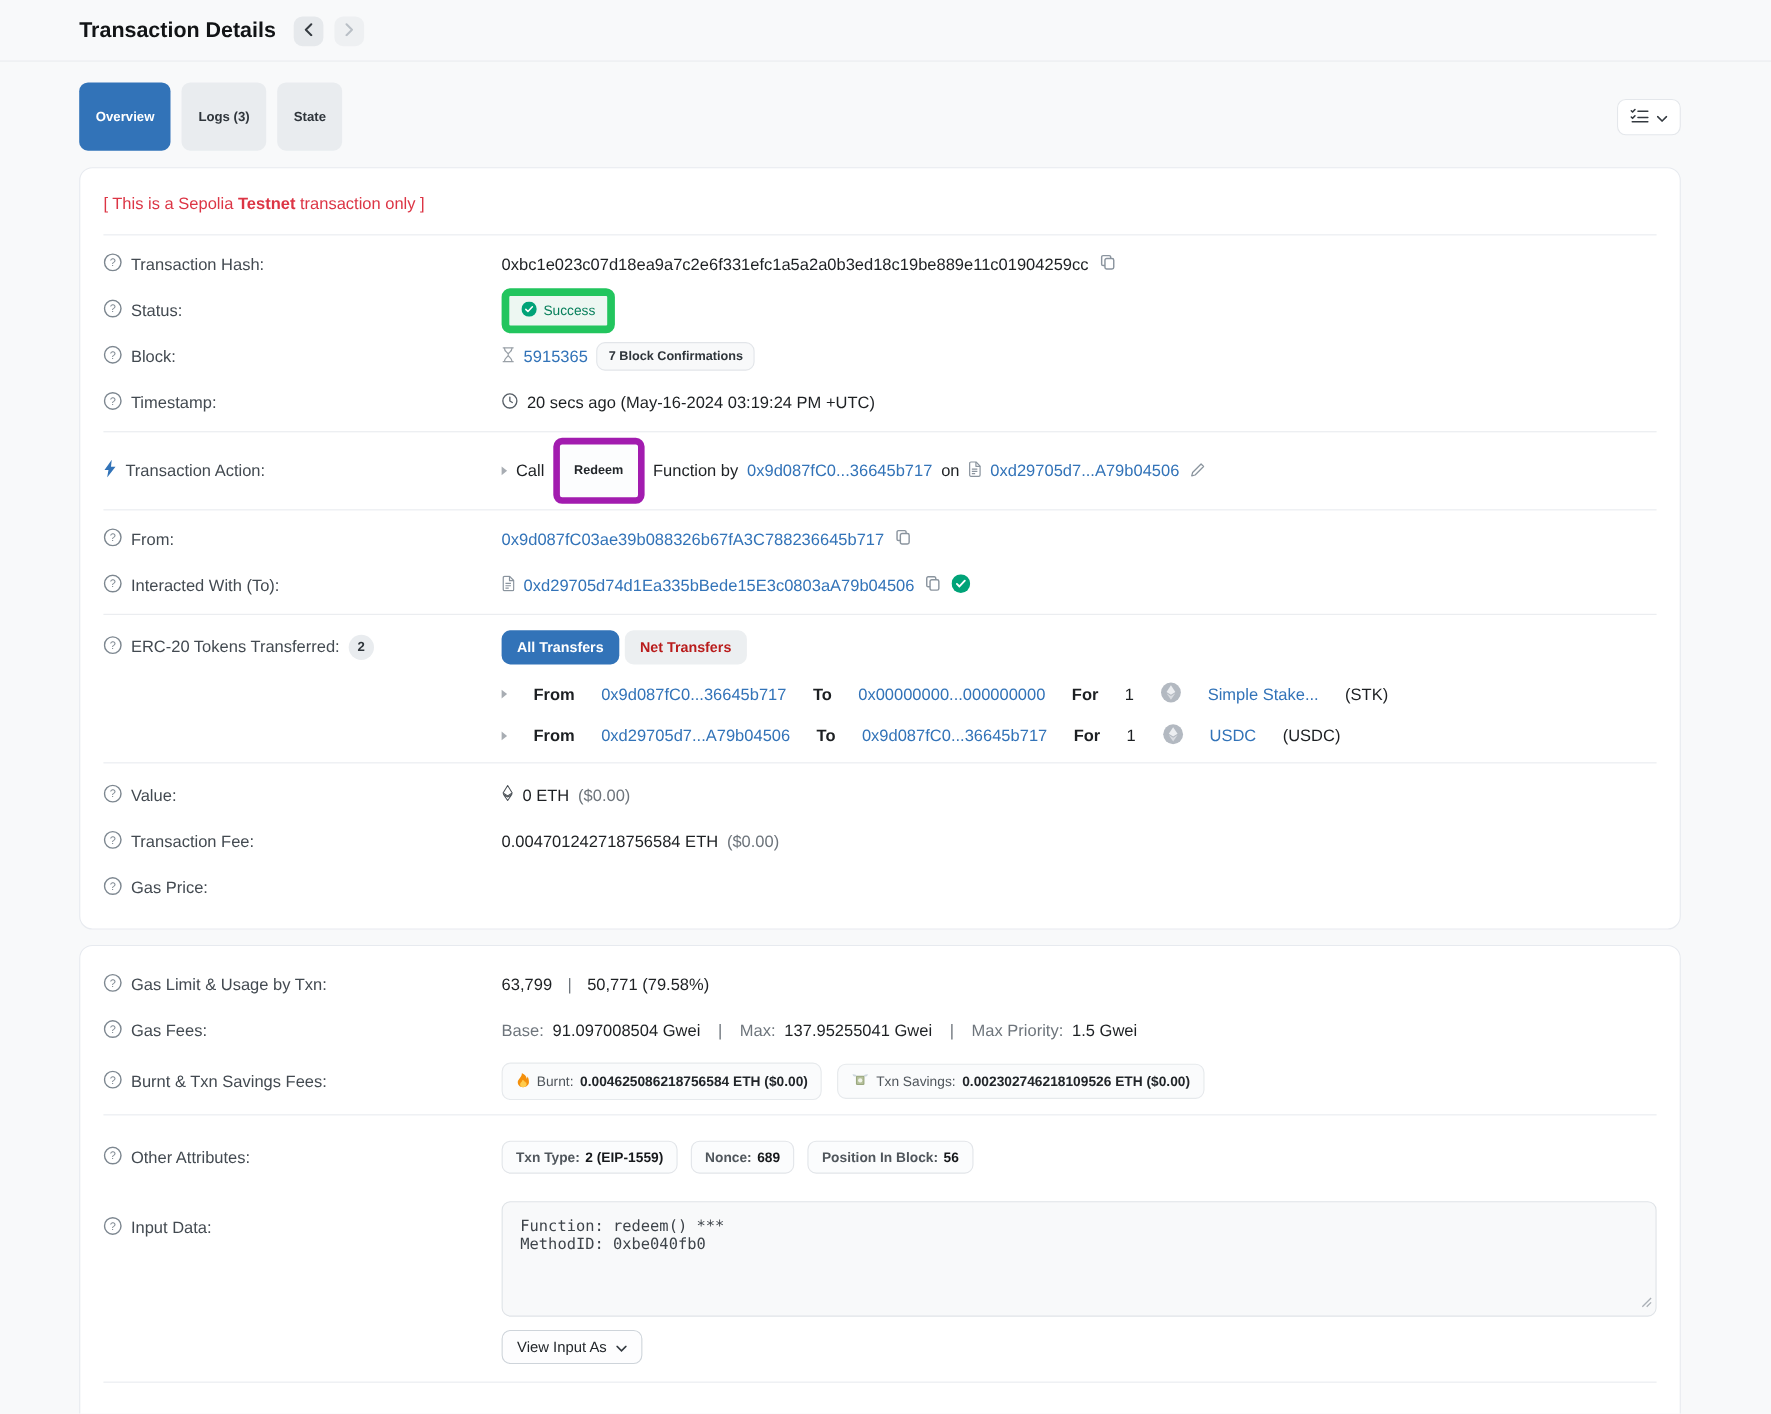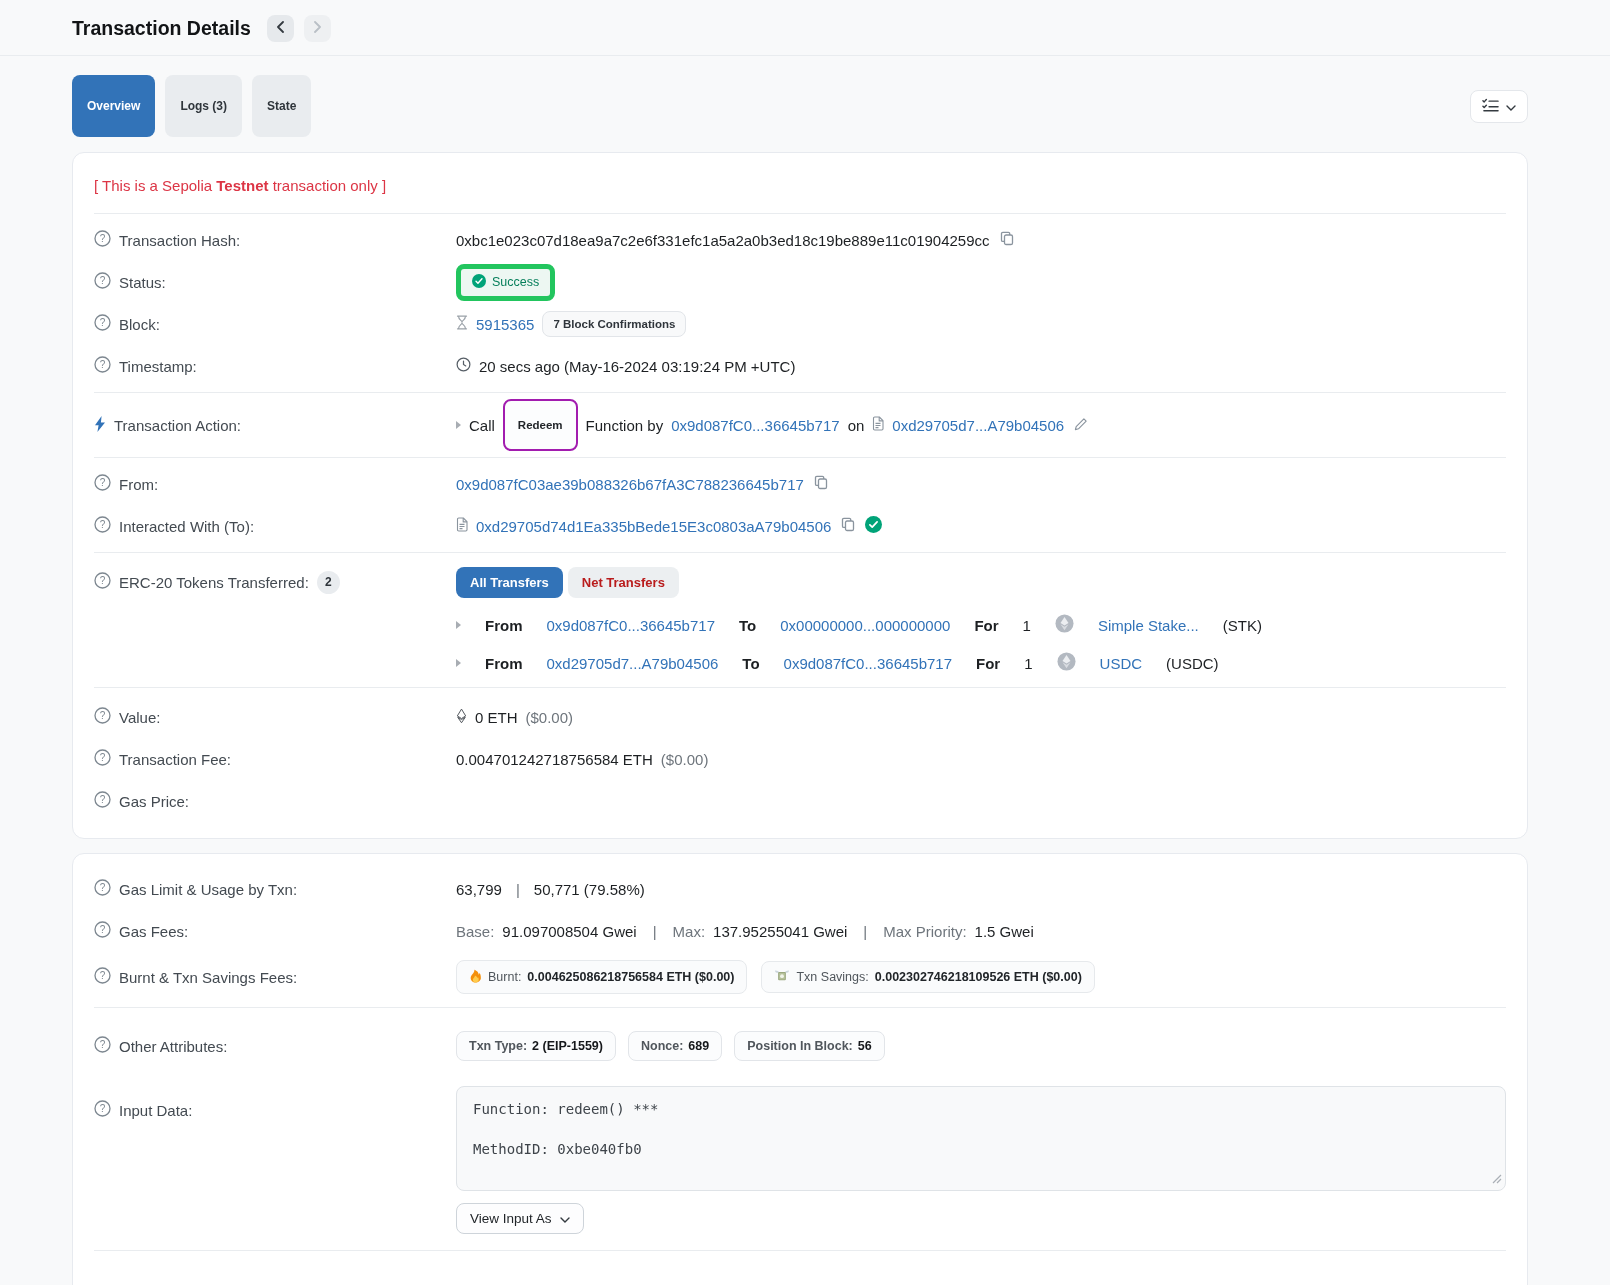--- a/index.html
+++ b/index.html
@@ -50,29 +50,29 @@
 
   .link { color:#3273b8; text-decoration:none; cursor:pointer; }
   .gray { color:#6e757c; }
   .dark { color:#1d2023; }
   b.seg { font-weight:700; }
 
   .icon-btn { background:none; border:none; cursor:pointer; display:flex; align-items:center; padding:2px; }
 
   .status-badge {
     display:inline-flex; align-items:center; gap:6px;
-    background:#edf7f2; border:5px solid #22c55e; border-radius:8px;
+    background:#edf7f2; border:7px solid #22c55e; border-radius:8px;
     padding:5px 11px; font-size:12.5px; font-weight:500; color:#077f5b;
   }
   .badge-gray-sm {
     display:inline-flex; align-items:center; background:#f8f9fa; border:1px solid #e2e5e9;
     border-radius:8px; padding:6px 10px; font-size:11.5px; font-weight:700; color:#2f353b;
   }
   .badge-method {
-    display:inline-flex; align-items:center; background:#fcfdfe; border:2px solid #a21caf;
+    display:inline-flex; align-items:center; background:#fcfdfe; border:6px solid #a21caf;
     border-radius:8px; padding:18px 13px; font-size:11.5px; font-weight:700; color:#22262a;text-align:center;
   }
   .count-badge {
     background:#e9ecef; color:#2f353b; border-radius:50%; width:23px; height:23px;
     display:inline-flex; align-items:center; justify-content:center; font-size:12px; font-weight:700;
   }
   .caret {
     width:0; height:0; border-left:5px solid #a8adb3;
     border-top:4.5px solid transparent; border-bottom:4.5px solid transparent;
     display:inline-block; flex:0 0 auto;
@@ -91,21 +91,21 @@
     display:inline-flex; align-items:center; gap:5px; background:#fbfcfd; border:1px solid #e2e5e9;
     border-radius:8px; padding:7px 12px; font-size:12.5px; color:#50565c; font-weight:600;
   }
   .attr-badge b { color:#16181b; font-weight:700; }
 
   .input-box {
     position:relative; background:#f8f9fa; border:1px solid #dfe3e7; border-radius:8px;
     width:100%; height:105px; padding:14px 16px;
     font-family:"DejaVu Sans Mono","Liberation Mono",monospace; font-size:14px; color:#3e444a;
   }
-  .input-box .line2 { margin-top:24px; }
+  .input-box .line2 { }
   .resize-handle { position:absolute; right:3px; bottom:3px; }
 
   .view-input-btn {
     margin:12px 0 16px; background:#fdfdfe; border:1px solid #ced4da; border-radius:8px;
     padding:7px 13px; font-size:13.5px; color:#22262a; display:inline-flex; gap:8px;
     cursor:pointer; font-family:inherit;
   }
   .card2-filler { height:48px; }
 </style>
 </head>

